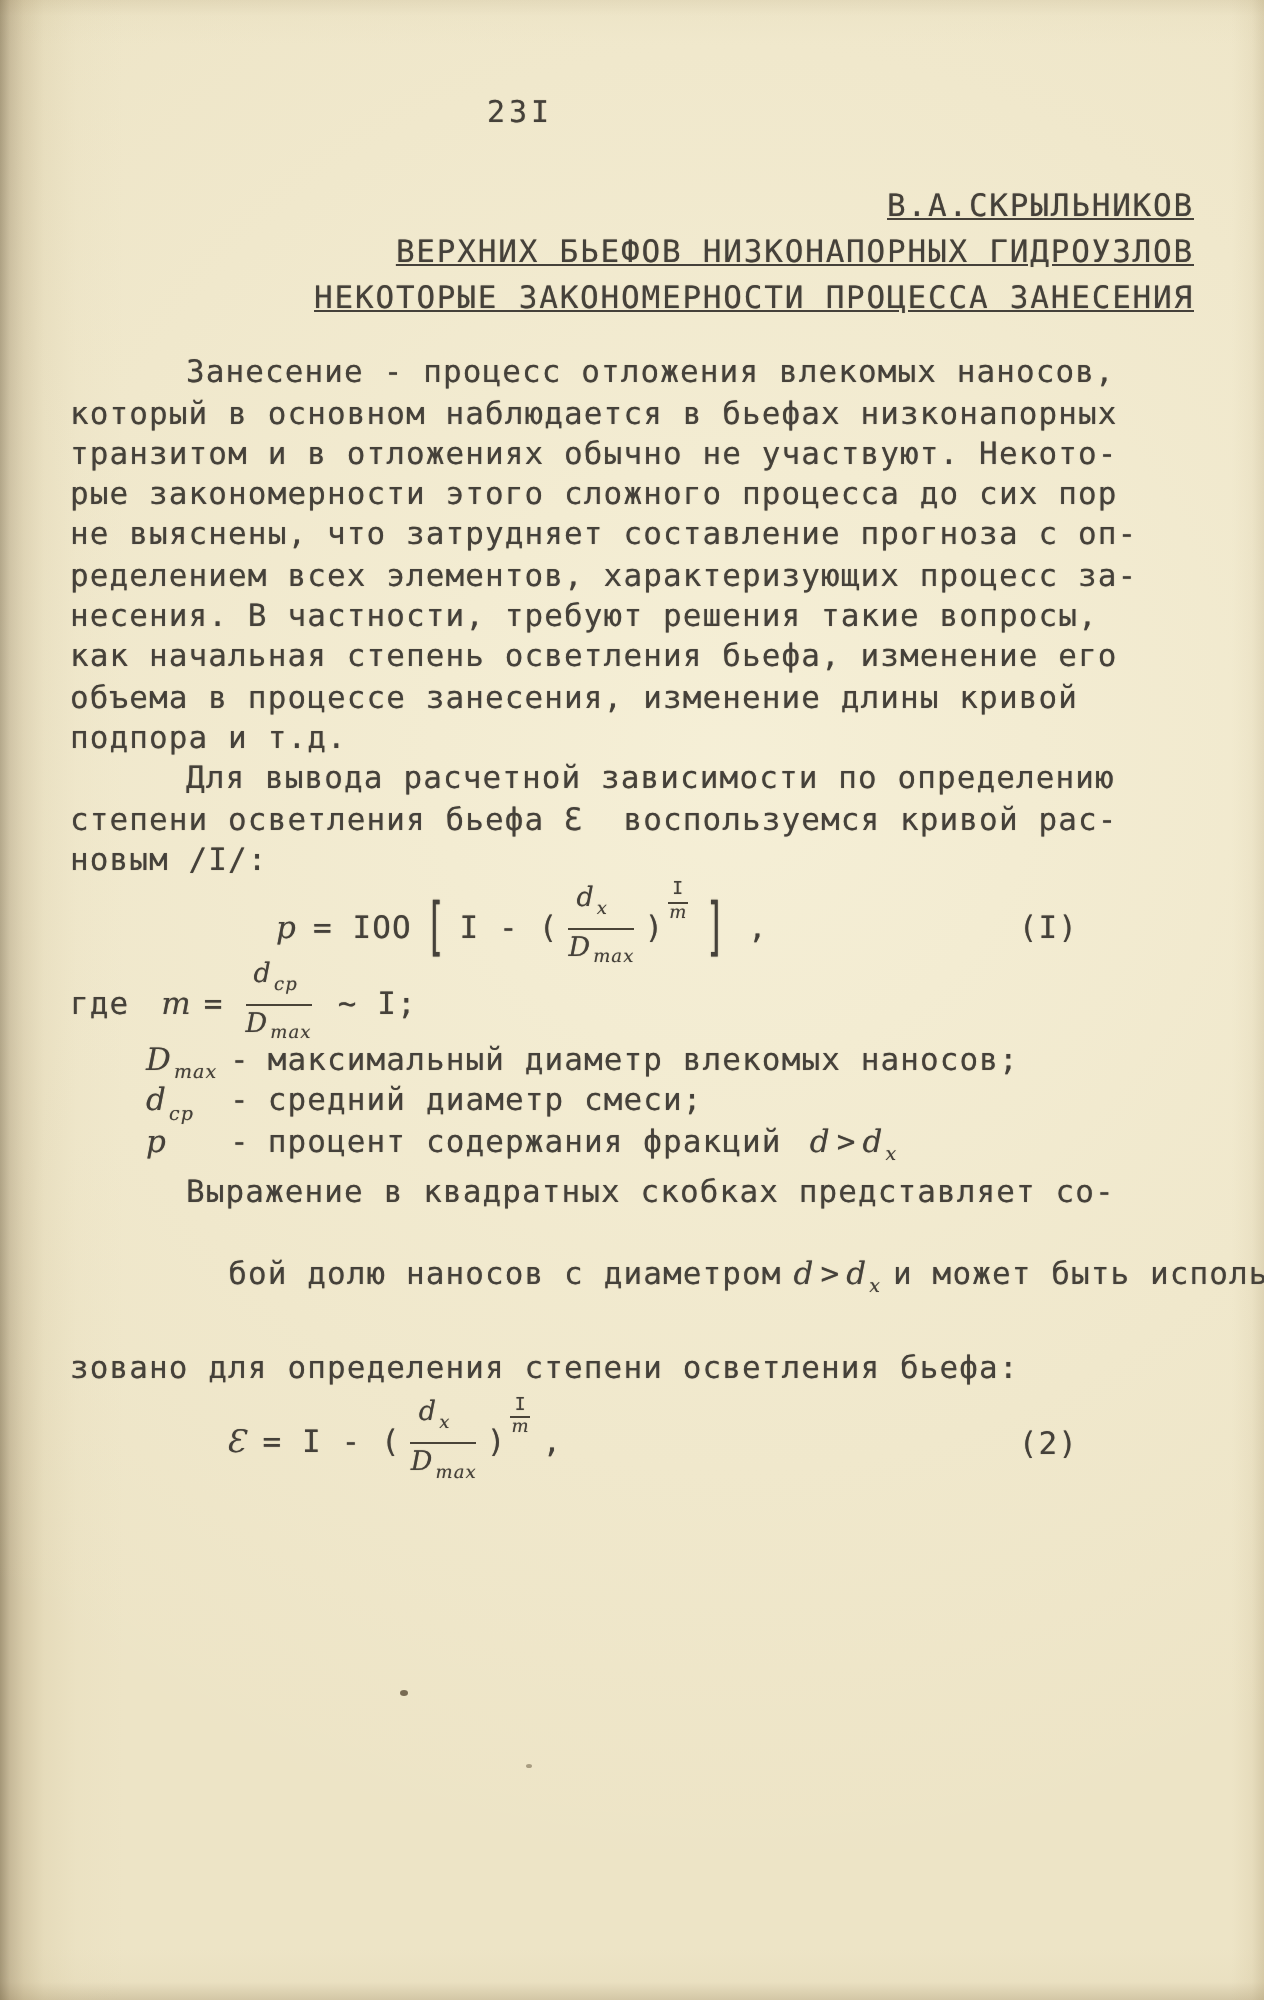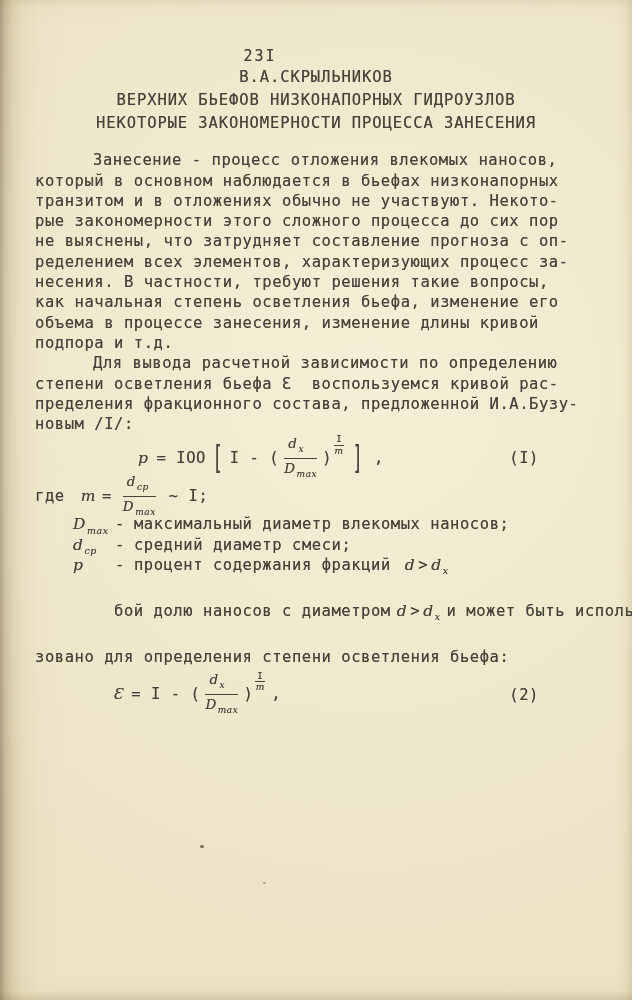--- a/index.html
+++ b/index.html
@@ -21,21 +21,21 @@
   }
   .content {
     position:absolute; left:35px; top:0; width:562px;
     font-size:15.5px; letter-spacing:0.55px; line-height:20.3px;
     text-shadow:0 0 0.45px rgba(66,60,50,0.6);
   }
   .pageno {
     margin-top:46px; text-align:center; position:relative; left:-56px;
     letter-spacing:2px; font-size:15px;
   }
-  .header { text-align:center; line-height:23px; letter-spacing:0.9px; }
+  .header { margin-top:26px; text-align:right; line-height:23px; letter-spacing:0.9px;text-decoration:underline; }
   .para { }
   .p1 { margin-top:15px; }
   .tline { white-space:pre; }
   .indent { text-indent:58px; }
   
   .mvar {
     font-family:"DejaVu Serif","DejaVu Sans",serif; font-style:italic;
     font-size:15.5px;
   }
   .msub {
@@ -104,21 +104,20 @@
       <div class="tline">ределением всех элементов, характеризующих процесс за-</div>
       <div class="tline">несения. В частности, требуют решения такие вопросы,</div>
       <div class="tline">как начальная степень осветления бьефа, изменение его</div>
       <div class="tline">объема в процессе занесения, изменение длины кривой</div>
       <div class="tline">подпора и т.д.</div>
     </div>
 
     <div class="para">
       <div class="tline indent">Для вывода расчетной зависимости по определению</div>
       <div class="tline">степени осветления бьефа Ɛ  воспользуемся кривой рас-</div>
-      <div class="tline">пределения фракционного состава, предложенной И.А.Бузу-</div>
       <div class="tline">новым /I/:</div>
     </div>
 
     <div class="eqrow eq1">
       <span class="mvar">p</span>
       <span class="eqgap"></span>
       <span>= IOO</span>
       <span class="bigbr">[</span>
       <span>I - (</span>
       <span class="frac">
@@ -158,20 +157,21 @@
       </div>
       <div class="defrow">
         <span class="defsym"><span class="mvar">p</span><sub class="msub"></sub></span>
         <span class="defsep">-</span>
         <span class="deftext">процент содержания фракций</span>
         <span class="defmath"><span class="mvar">d</span><span class="mrel">&gt;</span><span class="mvar">d</span><sub class="msub">x</sub></span>
       </div>
     </div>
 
     <div class="para p3">
+      <div class="tline indent">Выражение в квадратных скобках представляет со-</div>
       <div class="tline mixed">
         <span class="mpre">бой долю наносов с диаметром</span><span class="mathgrp"><span class="mvar">d</span><span class="mrel">&gt;</span><span class="mvar">d</span><sub class="msub">x</sub></span><span>и может быть исполь-</span>
       </div>
       <div class="tline">зовано для определения степени осветления бьефа:</div>
     </div>
 
     <div class="eqrow eq2">
       <span class="mvar">Ɛ</span>
       <span class="eqgap"></span>
       <span>= I - (</span>

